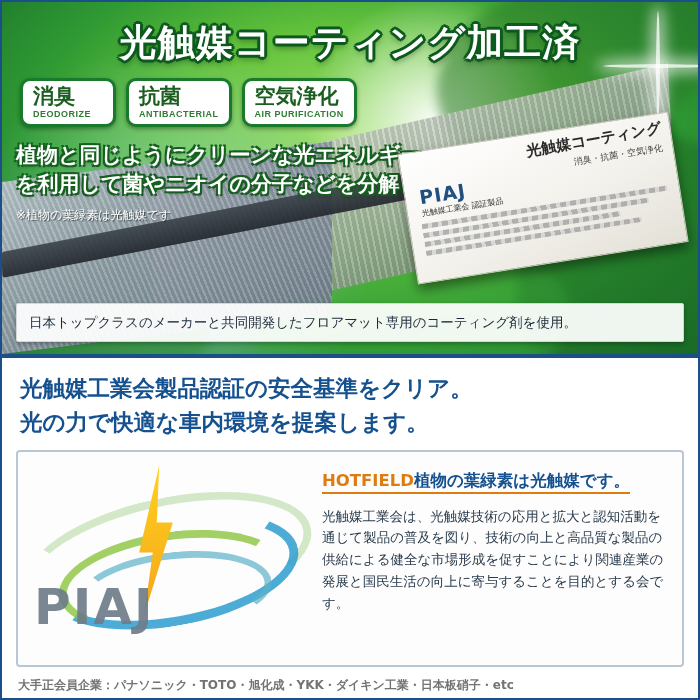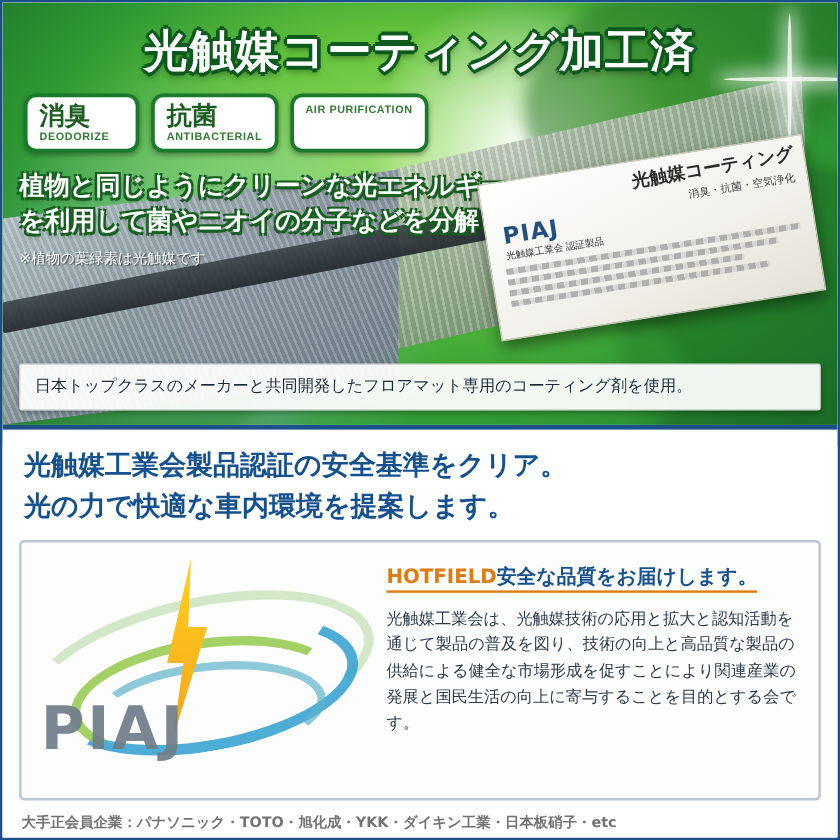--- a/index.html
+++ b/index.html
@@ -353,20 +353,21 @@
     <div class="badges">
       <div class="badge">
         <div class="jp">消臭</div>
         <div class="en">DEODORIZE</div>
       </div>
       <div class="badge">
         <div class="jp">抗菌</div>
         <div class="en">ANTIBACTERIAL</div>
       </div>
       <div class="badge">
+        <div class="jp">空気浄化</div>
         <div class="en">AIR PURIFICATION</div>
       </div>
     </div>
 
     <div class="lead">
       <div>植物と同じようにクリーンな光エネルギー</div>
       <div>を利用して菌やニオイの分子などを分解します。</div>
     </div>
     <div class="note">※植物の葉緑素は光触媒です</div>
 
@@ -401,21 +402,21 @@
         <div class="swoosh sw1"></div>
         <div class="swoosh sw2"></div>
         <div class="swoosh sw3"></div>
         <div class="swoosh sw4"></div>
         <div class="bolt"></div>
         <div class="piaj-text">PIAJ</div>
       </div>
 
       <div class="panel-right">
         <div class="member-line">
-          <span class="ul">HOTFIELD</span><span class="blue ul">安全な品質をお届けします。</span>
+          <span class="ul">HOTFIELD</span><span class="blue ul">植物の葉緑素は光触媒です。</span>
         </div>
         <p class="body-copy">光触媒工業会は、光触媒技術の応用と拡大と認知活動を通じて製品の普及を図り、技術の向上と高品質な製品の供給による健全な市場形成を促すことにより関連産業の発展と国民生活の向上に寄与することを目的とする会です。</p>
       </div>
     </div>
 
     <div class="footer-line">大手正会員企業：パナソニック・TOTO・旭化成・YKK・ダイキン工業・日本板硝子・etc</div>
   </div>
 
 </div>
 

